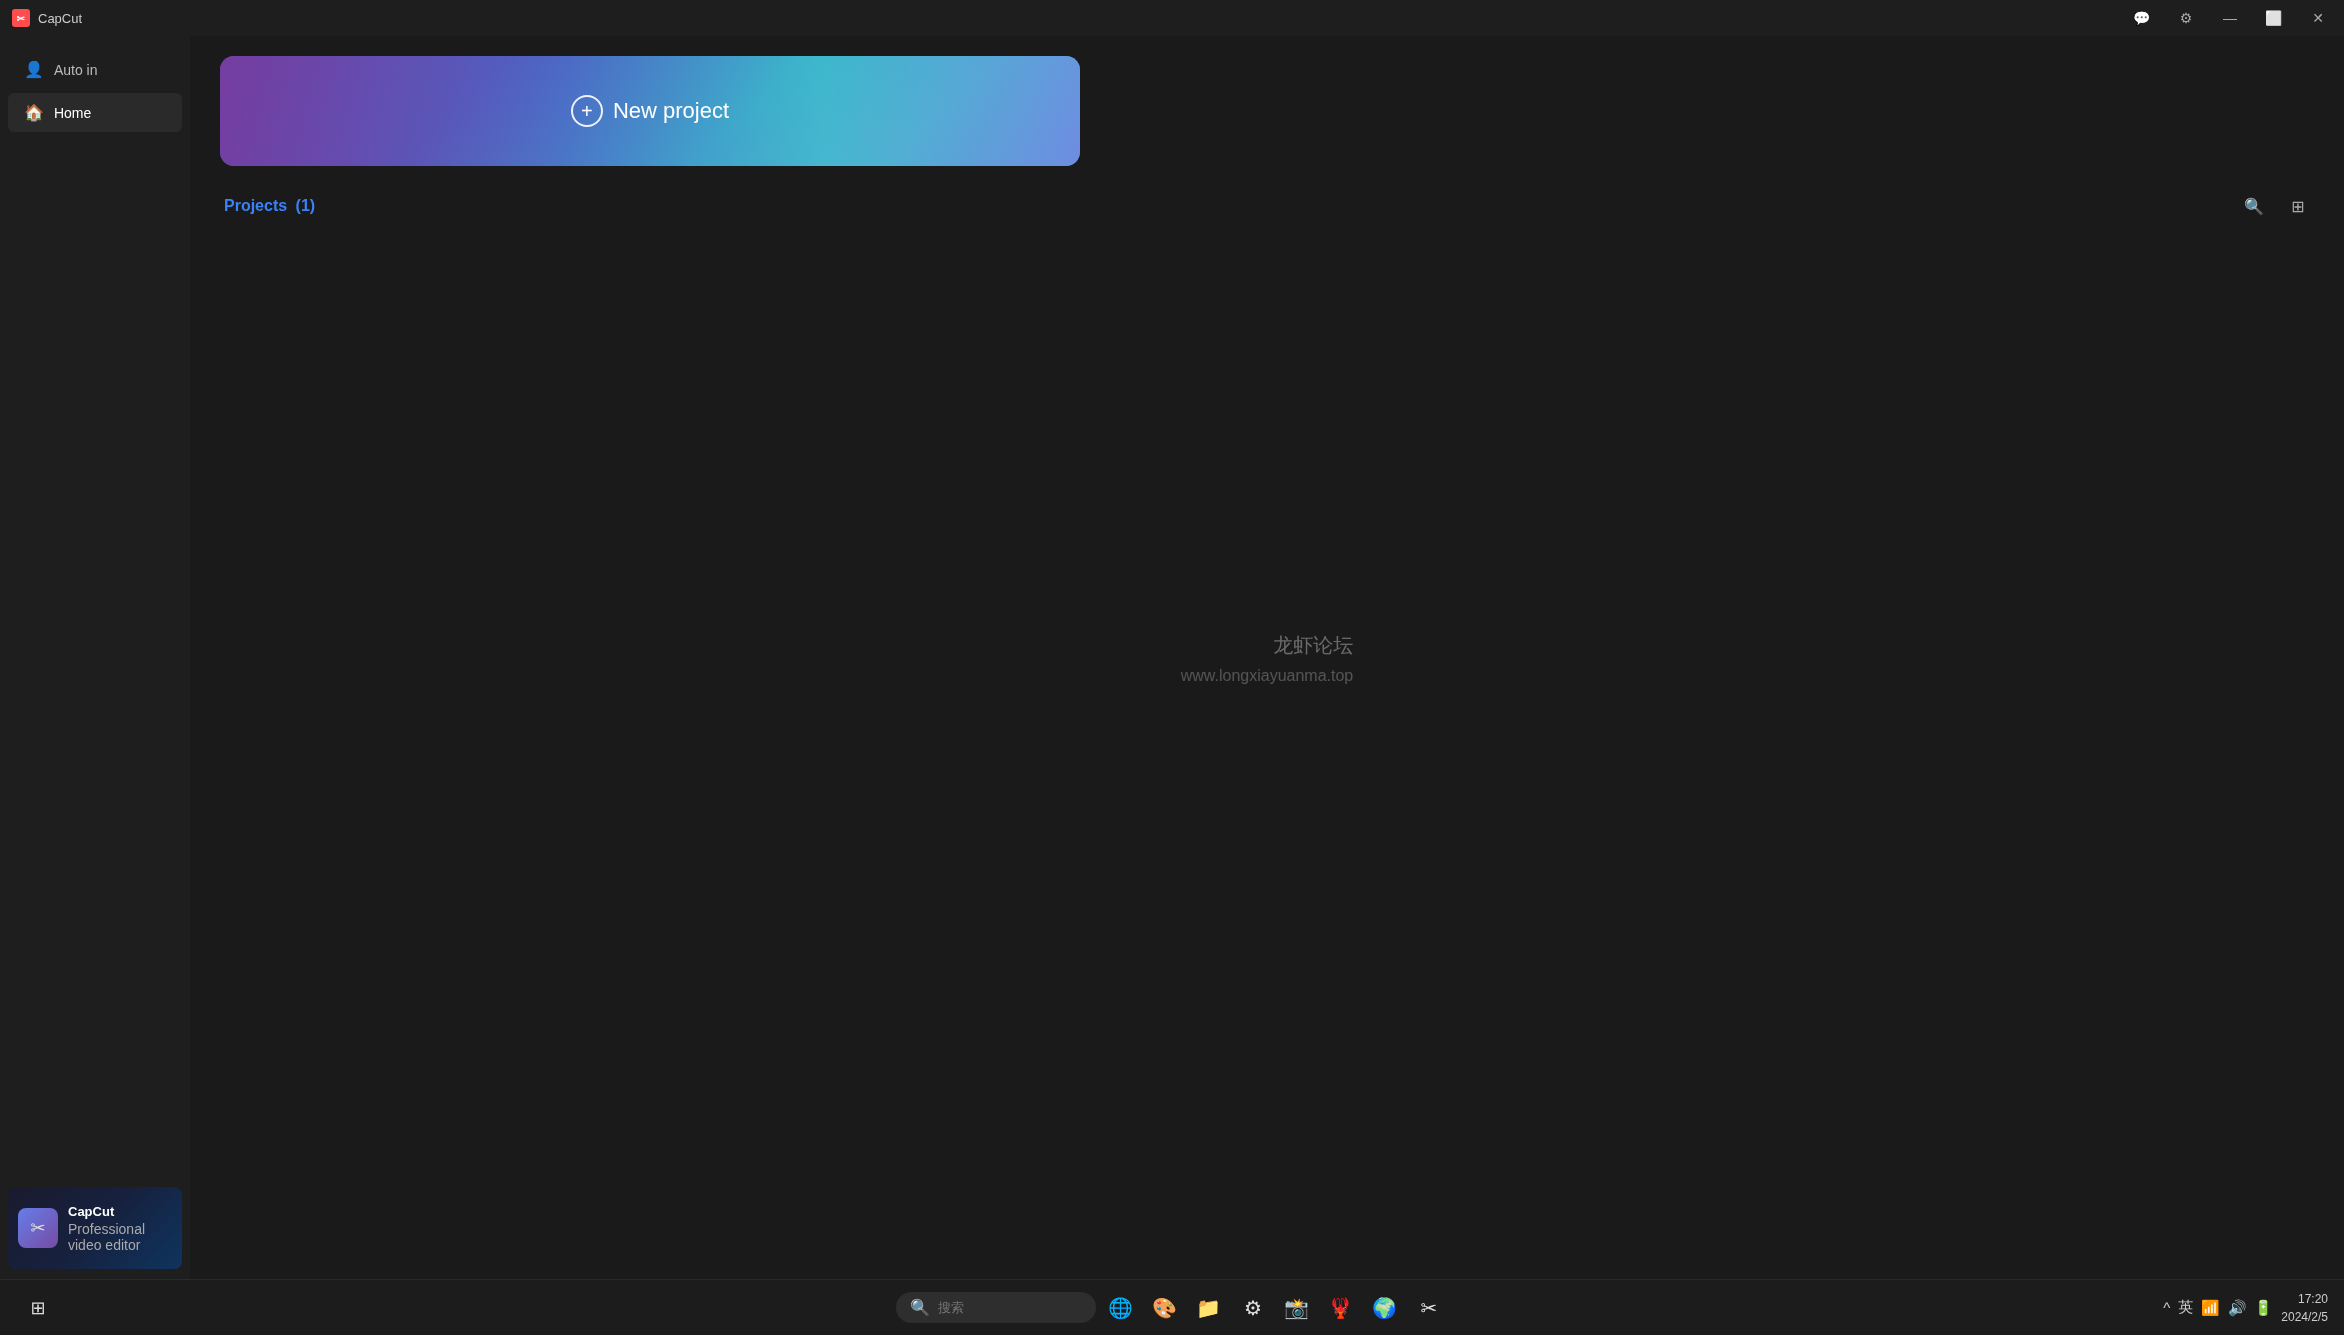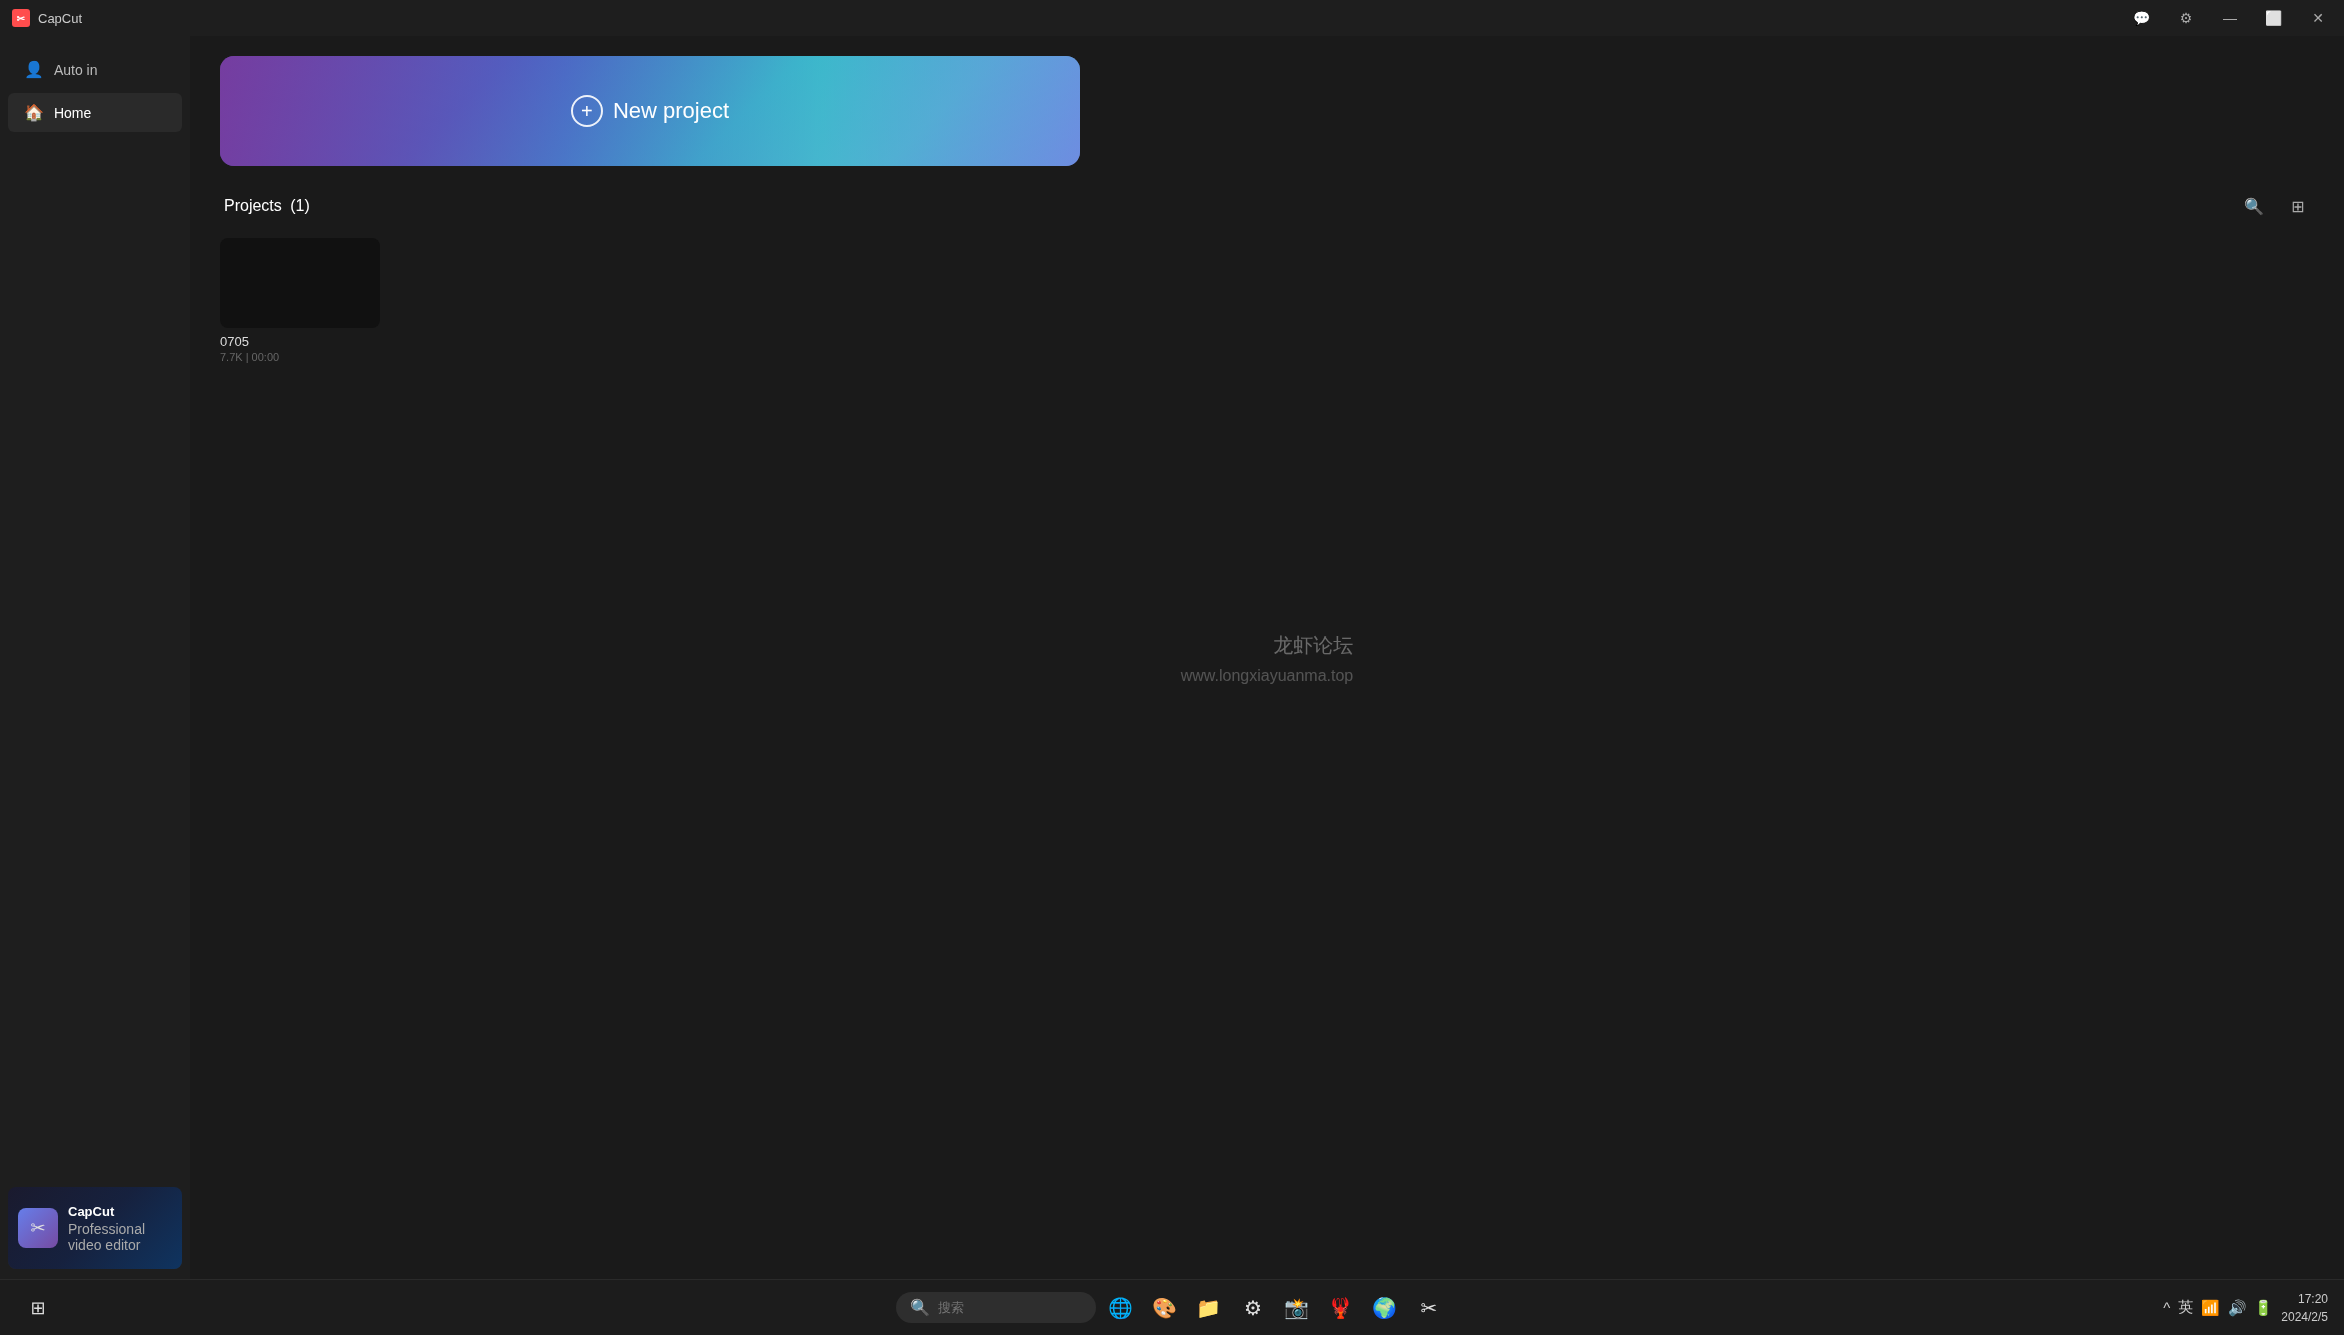--- a/index.html
+++ b/index.html
@@ -175,22 +175,23 @@
       display: flex;
       align-items: center;
       justify-content: space-between;
       margin-bottom: 16px;
     }
     .section-title {
       font-size: 16px;
       color: #e0e0e0;
     }
     .section-title span {
-      color: #ffffff;
+      color: #3b82f6;
       margin-left: 4px;
+      font-weight: bold;
     }
     .section-actions {
       display: flex;
       align-items: center;
       gap: 12px;
     }
     .icon-btn {
       width: 32px;
       height: 32px;
       display: flex;
@@ -427,27 +428,20 @@
       <div class="section-title">
         <span>Projects</span>
         <span>(1)</span>
       </div>
       <div class="section-actions">
         <div class="icon-btn">🔍</div>
         <div class="icon-btn">⊞</div>
       </div>
     </div>
 
-    <div class="project-grid">
-      <div class="project-card">
-        <div class="project-thumb"></div>
-        <div class="project-name">0705</div>
-        <div class="project-meta">7.7K | 00:00</div>
-      </div>
-    </div>
 
     <div class="watermark">
       <div class="watermark-main">龙虾论坛</div>
       <div class="watermark-sub">www.longxiayuanma.top</div>
     </div>
 
   </div>
 </div>
 
 <div class="promo-card">

